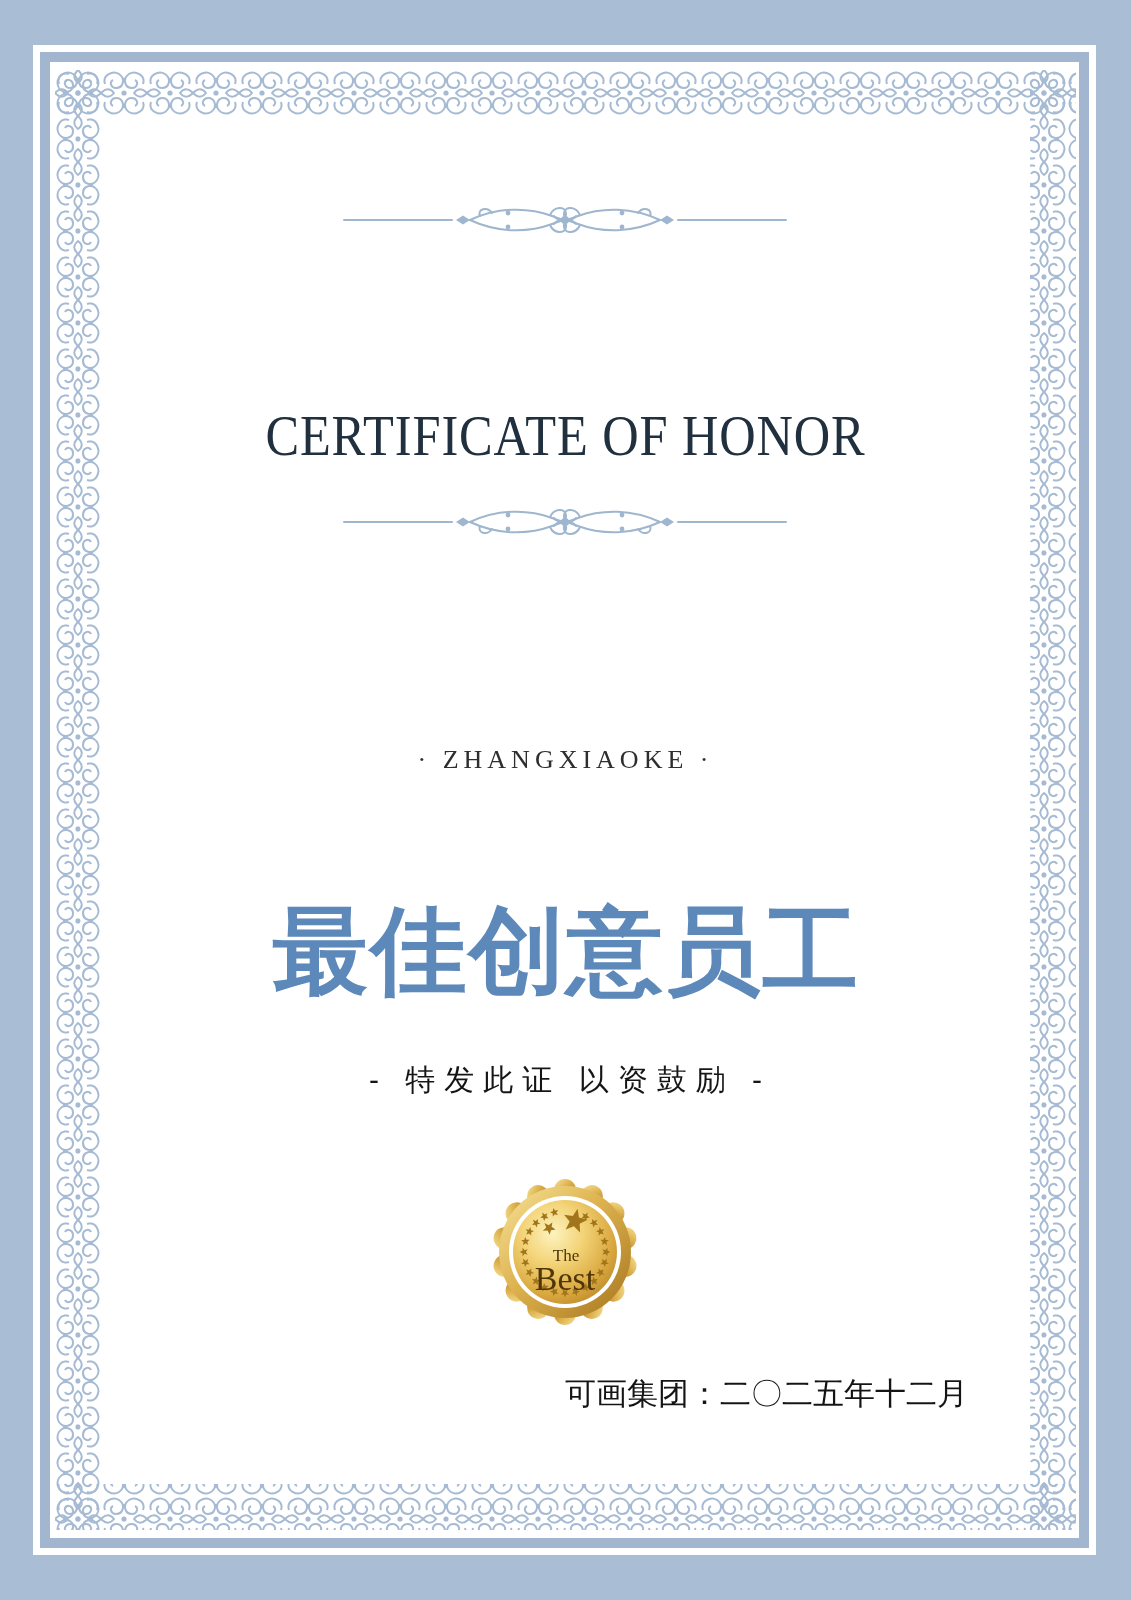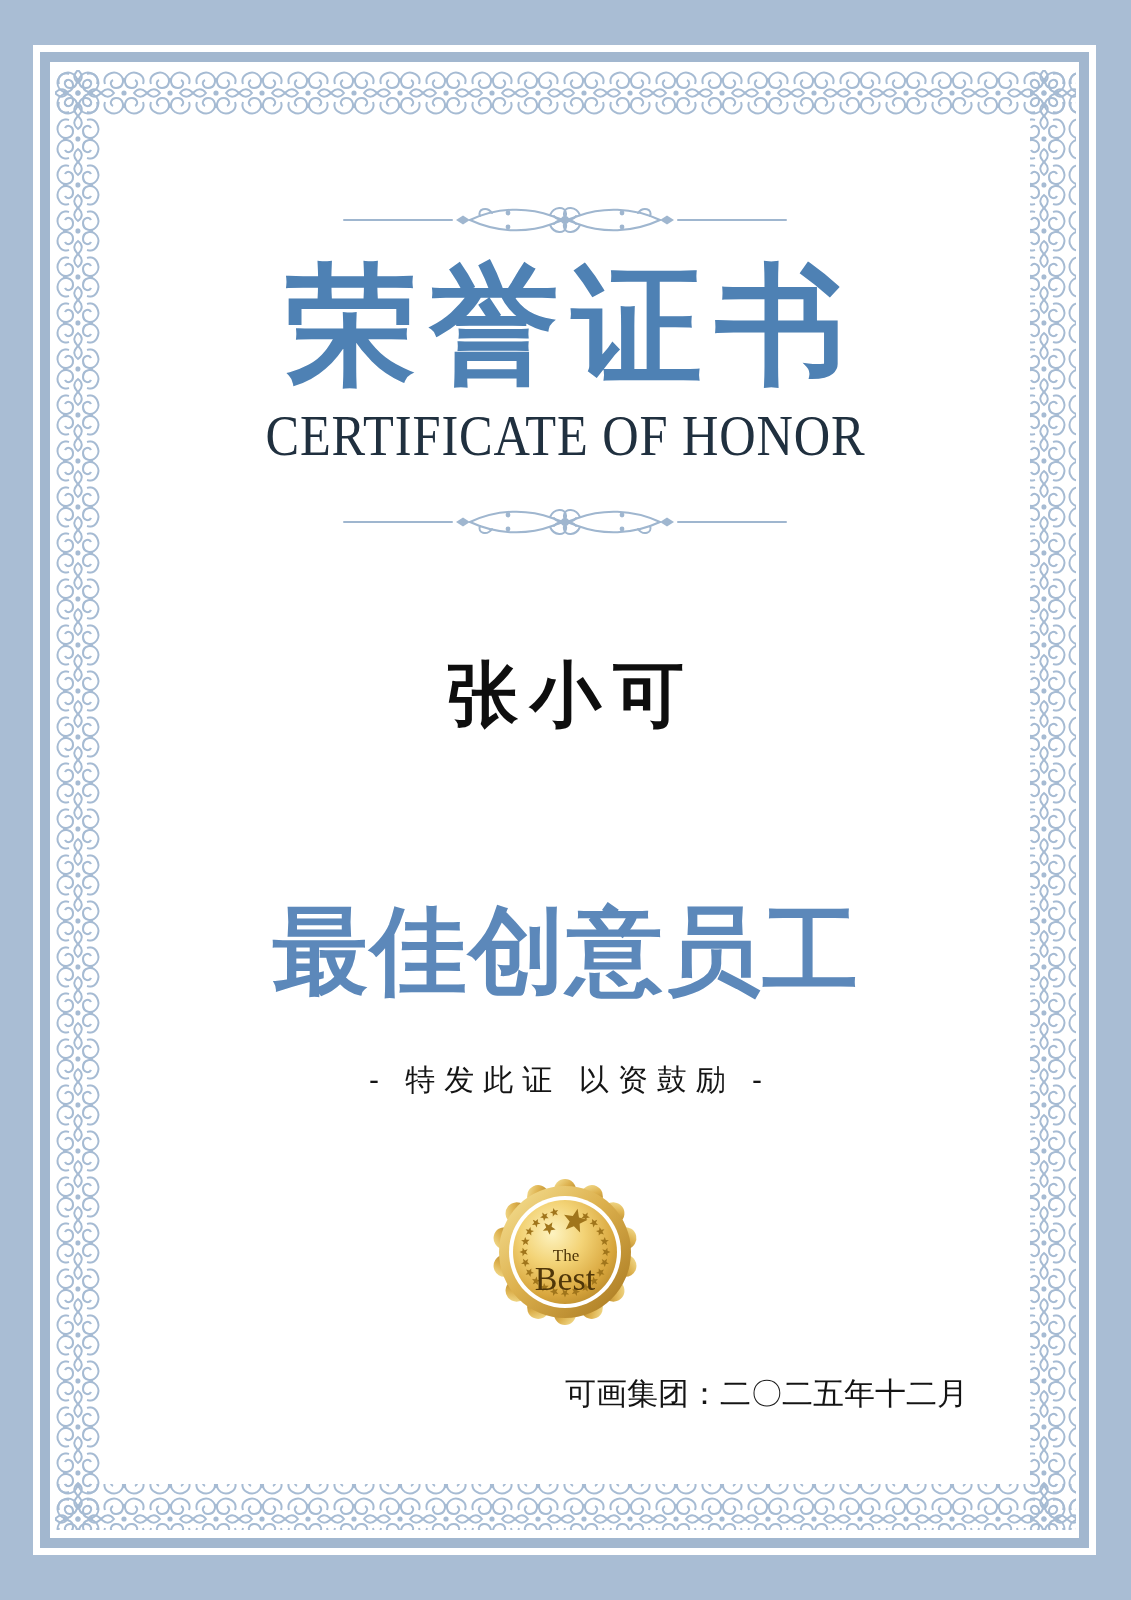--- a/index.html
+++ b/index.html
@@ -114,28 +114,27 @@
       <rect x="0" y="1414" width="1021" height="46" fill="url(#lace-h)"></rect>
       <rect x="0" y="0" width="46" height="1460" fill="url(#lace-v)"></rect>
       <rect x="975" y="0" width="46" height="1460" fill="url(#lace-v)"></rect>
     </svg>
   </div>
 
   <svg class="divider top" viewBox="0 0 446 40">
     <use href="#flourish"></use>
   </svg>
 
-  <div class="txt title">荣誉证书</div>
   <div class="txt subtitle">CERTIFICATE OF HONOR</div>
 
   <svg class="divider bottom" viewBox="0 0 446 40">
     <use href="#flourish"></use>
   </svg>
 
-  <div class="txt name">张小可</div>
+  <div class="txt pinyin">· ZHANGXIAOKE ·</div>
 
   <div class="txt award">最佳创意员工</div>
   <div class="txt motto">- 特发此证 以资鼓励 -</div>
 
   <svg class="badge" width="150" height="150" viewBox="0 0 150 150">
     <g fill="url(#badge-outer-grad)">
       <circle cx="75" cy="13" r="11" transform="rotate(0 75 75)"></circle>
       <circle cx="75" cy="13" r="11" transform="rotate(25.7 75 75)"></circle>
       <circle cx="75" cy="13" r="11" transform="rotate(51.4 75 75)"></circle>
       <circle cx="75" cy="13" r="11" transform="rotate(77.1 75 75)"></circle>

